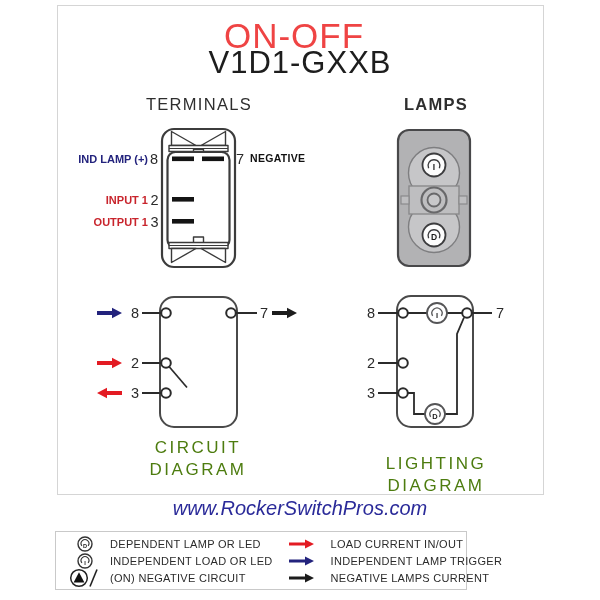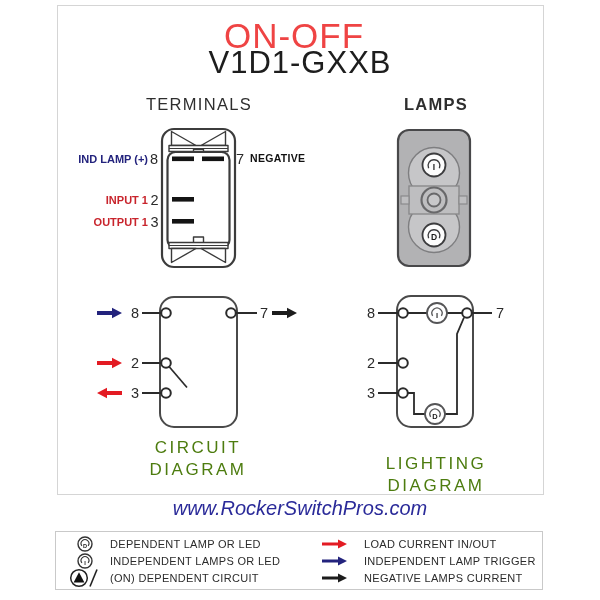--- a/index.html
+++ b/index.html
@@ -31,21 +31,21 @@
     position:absolute;top:437px;width:200px;text-align:center;
     font-size:17px;letter-spacing:2.5px;line-height:22px;color:#4d7c0f;
   }
   .caption.circuit{left:98px;}
   .caption.lighting{left:336px;margin-top:16px;}
   .website{
     position:absolute;left:0;top:497px;width:600px;text-align:center;
     font-size:20px;font-style:italic;color:#2a2a99;
   }
   .legend{
-    position:absolute;left:55px;top:531px;width:488px;height:59px;
+    position:absolute;left:55px;top:531px;width:412px;height:59px;
     border:1px solid #c9c9c9;display:flex;box-sizing:border-box;align-items:flex-end;
   }
   .legend-col{display:flex;flex-direction:column;justify-content:space-around;padding:3px 0;}
   .legend-col.left{width:250px;padding-left:12px;box-sizing:border-box;}
   .legend-col.right{flex:1;padding-left:14px;box-sizing:border-box;}
   .legend-row{display:flex;align-items:center;height:17px;}
   .legend-icon-cell{width:42px;display:flex;align-items:center;}
   .legend-icon-cell.arrows{width:44px;}
   .legend-label{font-size:11px;letter-spacing:0.3px;color:#2b2b2b;white-space:nowrap;}
 </style>
@@ -212,32 +212,32 @@
       </div>
 
       <div class="legend-row">
         <span class="legend-icon-cell">
           <svg width="34" height="18" viewBox="0 0 34 18">
             <circle cx="17" cy="9" r="7" fill="none" stroke="#333333" stroke-width="1.4"></circle>
             <path d="M 13.9 10.9 A 3.9 3.9 0 1 1 20.1 10.9" fill="none" stroke="#333333" stroke-width="1.1"></path>
             <text x="17" y="13.4" text-anchor="middle" font-size="5.6" font-weight="bold" fill="#1b1b1b">I</text>
           </svg>
         </span>
-        <span class="legend-label">INDEPENDENT LAMPS OR LED</span>
+        <span class="legend-label">INDEPENDENT LOAD OR LED</span>
       </div>
 
       <div class="legend-row">
         <span class="legend-icon-cell">
           <svg width="34" height="20" viewBox="0 0 34 20">
             <circle cx="11" cy="10" r="8.3" fill="none" stroke="#222222" stroke-width="1.5"></circle>
             <polygon points="11,4.2 16.4,14.4 5.6,14.4" fill="#111111"></polygon>
             <line x1="22" y1="18.5" x2="29" y2="1.5" stroke="#222222" stroke-width="1.6"></line>
           </svg>
         </span>
-        <span class="legend-label">(ON) DEPENDENT CIRCUIT</span>
+        <span class="legend-label">(ON) NEGATIVE CIRCUIT</span>
       </div>
 
     </div>
     <div class="legend-col right">
 
       <div class="legend-row">
         <span class="legend-icon-cell arrows">
           <svg width="30" height="12" viewBox="0 0 30 12">
             <polygon points="2,4.6 18,4.6 18,1.4 27,6 18,10.6 18,7.4 2,7.4" fill="#e31b23"></polygon>
           </svg>

